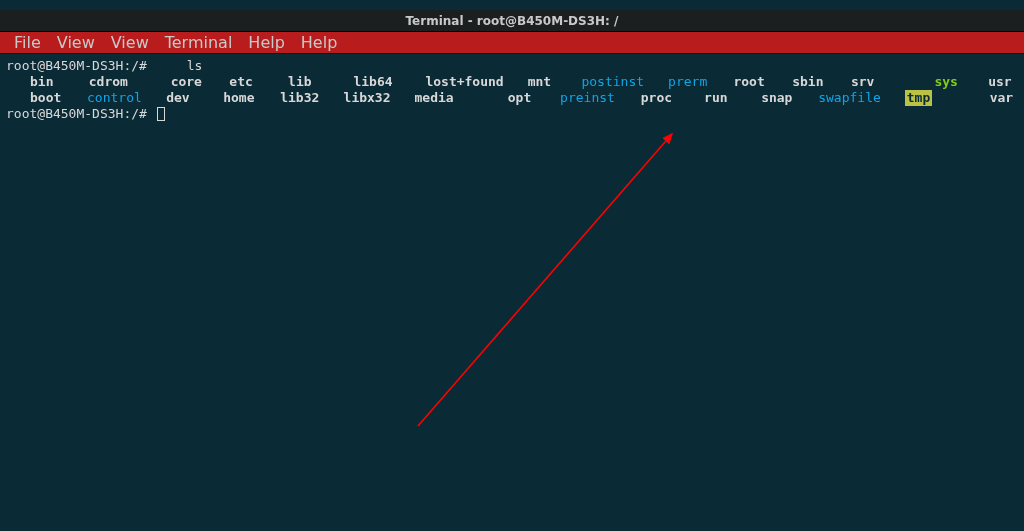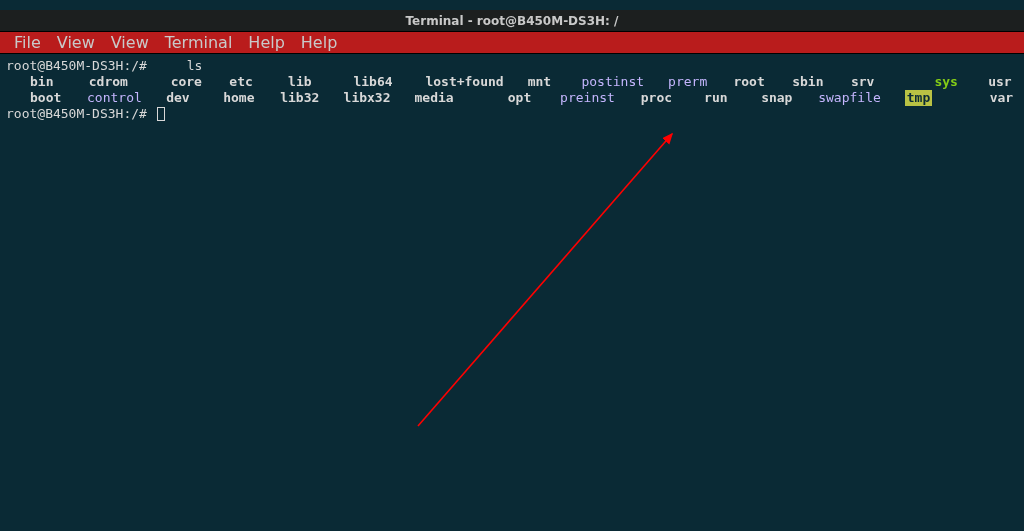--- a/index.html
+++ b/index.html
@@ -52,21 +52,21 @@
       white-space: pre;
     }
     .ls-row {
       display: flex;
     }
     .cell {
       display: inline-block;
       margin-left: 24px;
     }
     .dir { color: #d8d8d8; font-weight: bold; }
-    .file { color: #c4b5fd; }
+    .file { color: #0ea5e9; }
     .link { color: #84cc16; font-weight: bold; }
     .tmp {
       background: #b9c244;
       color: #0a2a35;
       font-weight: bold;
       padding: 0 2px;
     }
     .cursor {
       display: inline-block;
       width: 8px;

